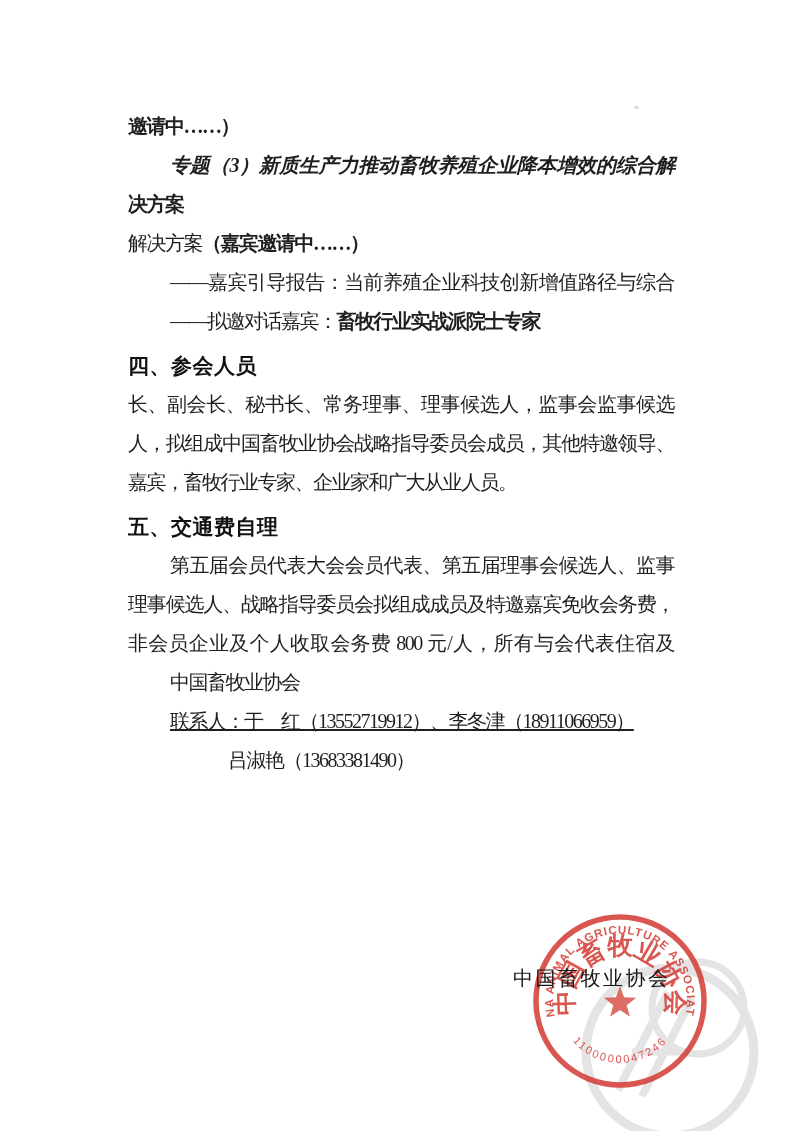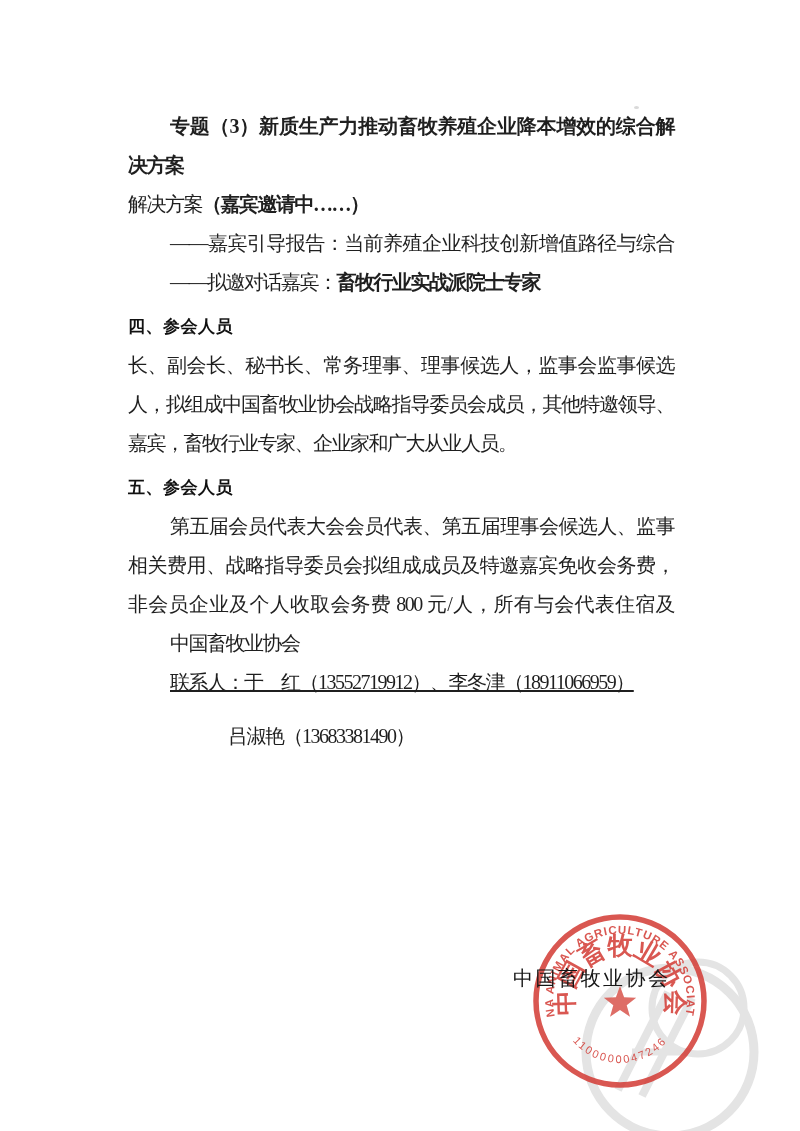--- a/index.html
+++ b/index.html
@@ -26,21 +26,21 @@
     white-space: nowrap;
   }
   .line.fill {
     white-space: normal;
     text-align: justify;
     text-align-last: justify;
   }
   .line.heading {
     font-family: "Liberation Sans", "DejaVu Sans", sans-serif;
     font-weight: 700;
-    font-size: 17px;
+    font-size: 21px;
     letter-spacing: 0.5px;
     margin-top: 5px;
     color: #111;
   }
   .seg.bold { font-weight: 700; }
   .signature-line {
     position: absolute;
     font-size: 20px;
     color: #161616;
     z-index: 3;
@@ -86,33 +86,34 @@
     <text font-family="Liberation Serif, DejaVu Serif, serif" font-size="25" font-weight="700" fill="#d4403a">
       <textPath href="#arcInner" startOffset="50%" text-anchor="middle">中国畜牧业协会</textPath>
     </text>
     <text font-family="Liberation Sans, DejaVu Sans, sans-serif" font-size="11" letter-spacing="2.2" fill="#d4403a">
       <textPath href="#arcNum" startOffset="50%" text-anchor="middle">1100000047246</textPath>
     </text>
     <polygon fill="#da5a52" points="90,74 94.1,85.3 106.2,85.7 96.7,93.2 100,104.8 90,98 80,104.8 83.3,93.2 73.8,85.7 85.9,85.3"></polygon>
   </svg>
 
   <div class="doc-body">
-      <div class="line fill" style="padding-left: 42px;"><span class="seg bold">专题（3）新质生产力推动畜牧养殖企业降本增效的综合解</span></div>
+      <div class="line plain"><span class="seg bold">邀请中……）</span></div>
+      <div class="line fill" style="padding-left: 42px; font-style: italic;"><span class="seg bold">专题（3）新质生产力推动畜牧养殖企业降本增效的综合解</span></div>
       <div class="line plain"><span class="seg bold">决方案</span></div>
       <div class="line plain"><span class="seg">解决方案</span><span class="seg bold">（嘉宾邀请中……）</span></div>
       <div class="line fill" style="padding-left: 42px;"><span class="seg">——嘉宾引导报告：当前养殖企业科技创新增值路径与综合</span></div>
       <div class="line plain" style="padding-left: 42px;"><span class="seg">——拟邀对话嘉宾：</span><span class="seg bold">畜牧行业实战派院士专家</span></div>
       <div class="line heading"><span class="seg bold">四、参会人员</span></div>
       <div class="line fill"><span class="seg">长、副会长、秘书长、常务理事、理事候选人，监事会监事候选</span></div>
       <div class="line fill"><span class="seg">人，拟组成中国畜牧业协会战略指导委员会成员，其他特邀领导、</span></div>
       <div class="line plain"><span class="seg">嘉宾，畜牧行业专家、企业家和广大从业人员。</span></div>
-      <div class="line heading"><span class="seg bold">五、参会人员</span></div>
+      <div class="line heading"><span class="seg bold">五、交通费自理</span></div>
       <div class="line fill" style="padding-left: 42px;"><span class="seg">第五届会员代表大会会员代表、第五届理事会候选人、监事</span></div>
-      <div class="line fill"><span class="seg">相关费用、战略指导委员会拟组成成员及特邀嘉宾免收会务费，</span></div>
+      <div class="line fill"><span class="seg">理事候选人、战略指导委员会拟组成成员及特邀嘉宾免收会务费，</span></div>
       <div class="line fill"><span class="seg">非会员企业及个人收取会务费 800 元/人，所有与会代表住宿及</span></div>
       <div class="line plain" style="padding-left: 42px;"><span class="seg">中国畜牧业协会</span></div>
       <div class="line plain" style="padding-left: 42px; text-decoration: underline;"><span class="seg">联系人：于　红（13552719912）、李冬津（18911066959）</span></div>
-      <div class="line plain" style="padding-left: 100px; margin-top: 15px;"><span class="seg">吕淑艳（13683381490）</span></div>
+      <div class="line plain" style="padding-left: 100px;"><span class="seg">吕淑艳（13683381490）</span></div>
     </div>
 
   <div class="signature-line" id="sig-org">中国畜牧业协会</div>
 
 </div>
 
 </body></html>

